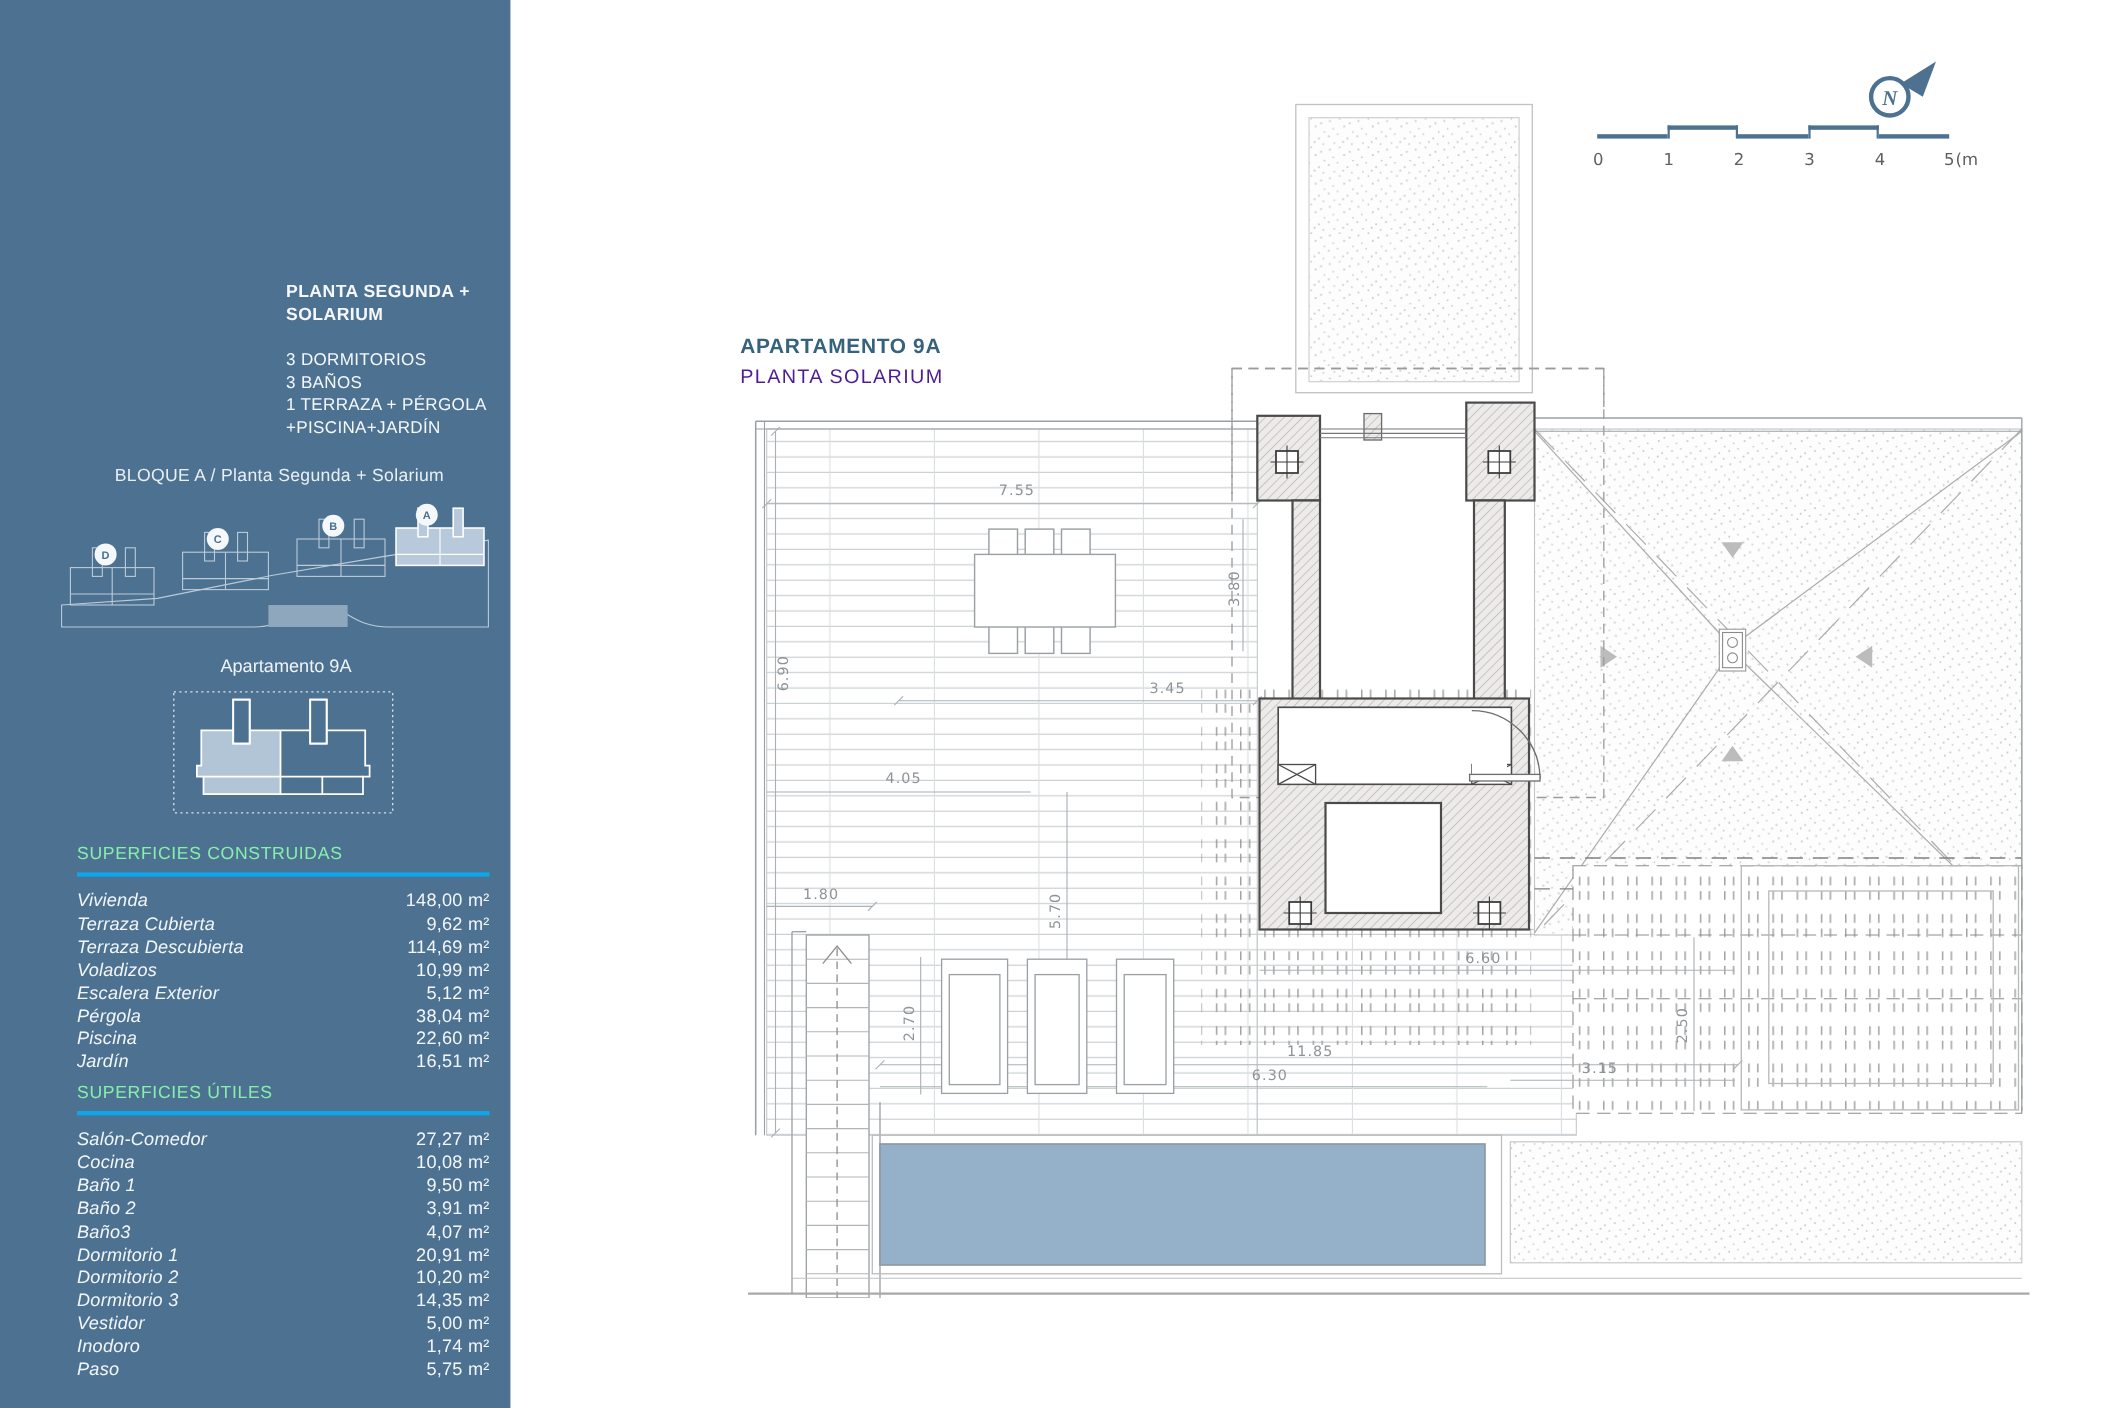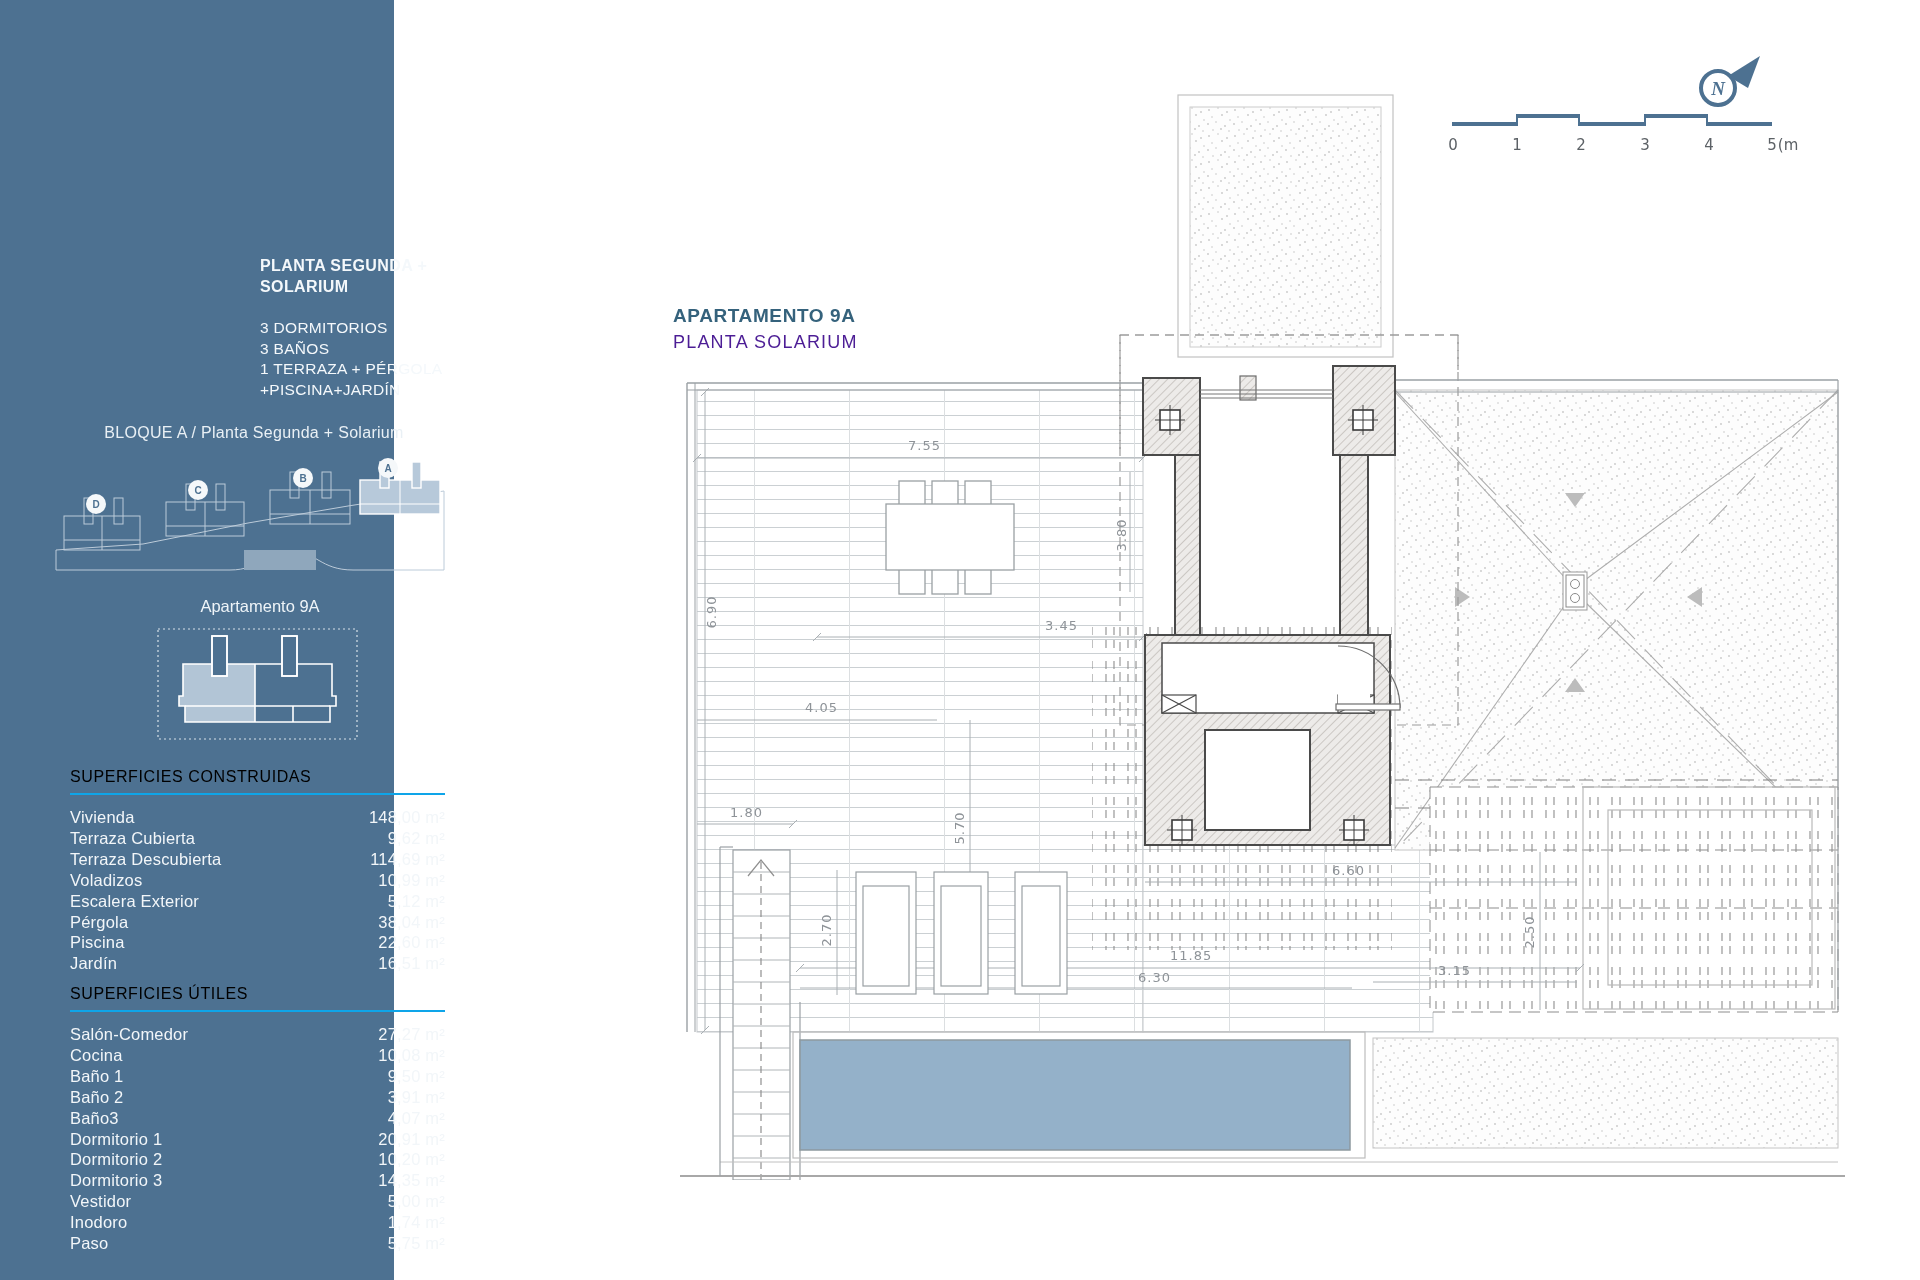--- a/index.html
+++ b/index.html
@@ -3,21 +3,21 @@
 <meta charset="utf-8">
 <style>
   html,body{margin:0;padding:0;}
   body{
     width:1920px;height:1280px;position:relative;overflow:hidden;
     background:#ffffff;
     font-family:"Liberation Sans","DejaVu Sans",sans-serif;
   }
   
   .sidebar{
-    position:absolute;left:0;top:0;width:394px;height:1280px;
+    position:absolute;left:0;top:0;width:464px;height:1280px;
     background:#4D7191;color:#f4f8fb;
   }
   .sb-title{
     position:absolute;left:260px;top:255px;width:210px;
     font-size:16px;font-weight:bold;line-height:21px;letter-spacing:.4px;
     white-space:pre-line;
   }
   .sb-features{
     position:absolute;left:260px;top:318px;width:215px;
     font-size:15.5px;line-height:20.5px;letter-spacing:.3px;
@@ -29,26 +29,26 @@
   .sb-sitemap{position:absolute;left:48px;top:450px;}
   .sb-apt-label{
     position:absolute;left:50px;top:597px;width:420px;text-align:center;
     font-size:16.5px;color:#eef4f8;
   }
   .sb-unit{position:absolute;left:155px;top:626px;}
   .sb-table{position:absolute;left:70px;width:375px;}
   .sb-table.constructed{top:768px;}
   .sb-table.useful{top:985px;}
   .sb-table-title{
-    font-size:16px;letter-spacing:.6px;color:#000000;
-    padding-bottom:7px;border-bottom:2px solid #0ea5e9;margin-bottom:12px;
+    font-size:16px;letter-spacing:.6px;color:#86efac;
+    padding-bottom:7px;border-bottom:4px solid #0ea5e9;margin-bottom:12px;
   }
   .srow{display:flex;justify-content:space-between;
     font-size:16.5px;line-height:20.9px;color:#f2f6f9;letter-spacing:.2px;}
-  .slabel{text-align:center;}
+  .slabel{text-align:center;font-style:italic;}
   .svalue{text-align:center;}
   
   .main-title{position:absolute;left:673px;top:305px;}
   .main-title h1{
     margin:0;font-size:19px;font-weight:bold;color:#35627C;letter-spacing:.6px;
   }
   .main-title h2{
     margin:5px 0 0 0;font-size:18px;font-weight:normal;color:#4c1d95;letter-spacing:1.2px;
   }
   .plan-wrap{position:absolute;left:660px;top:80px;}

